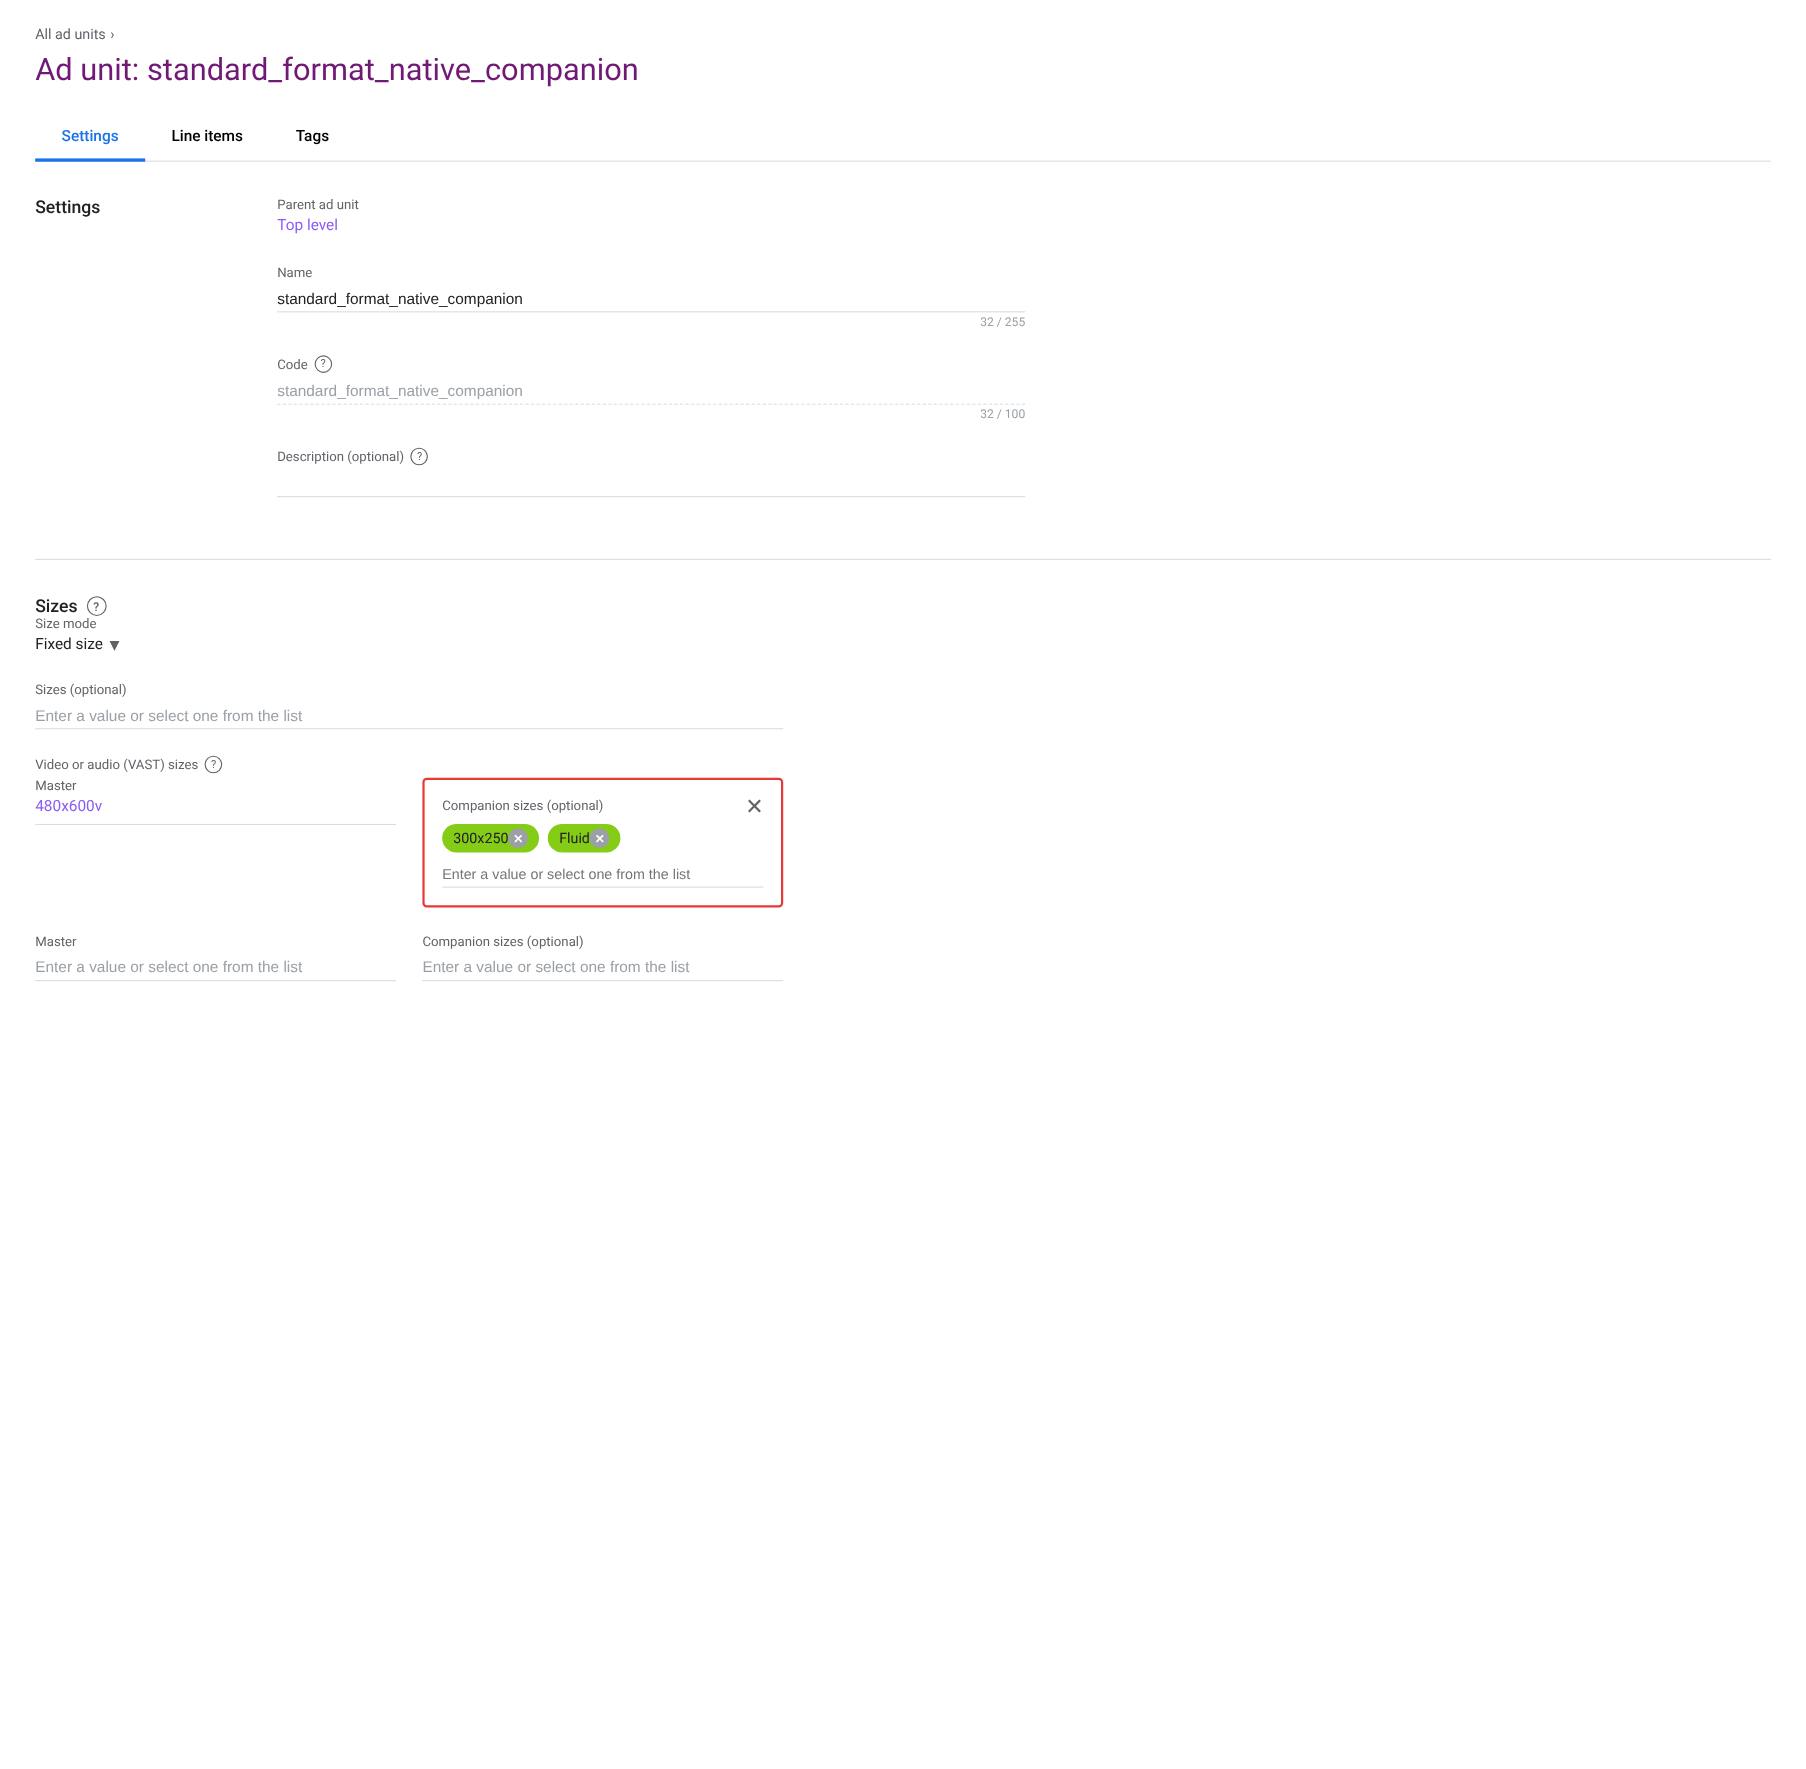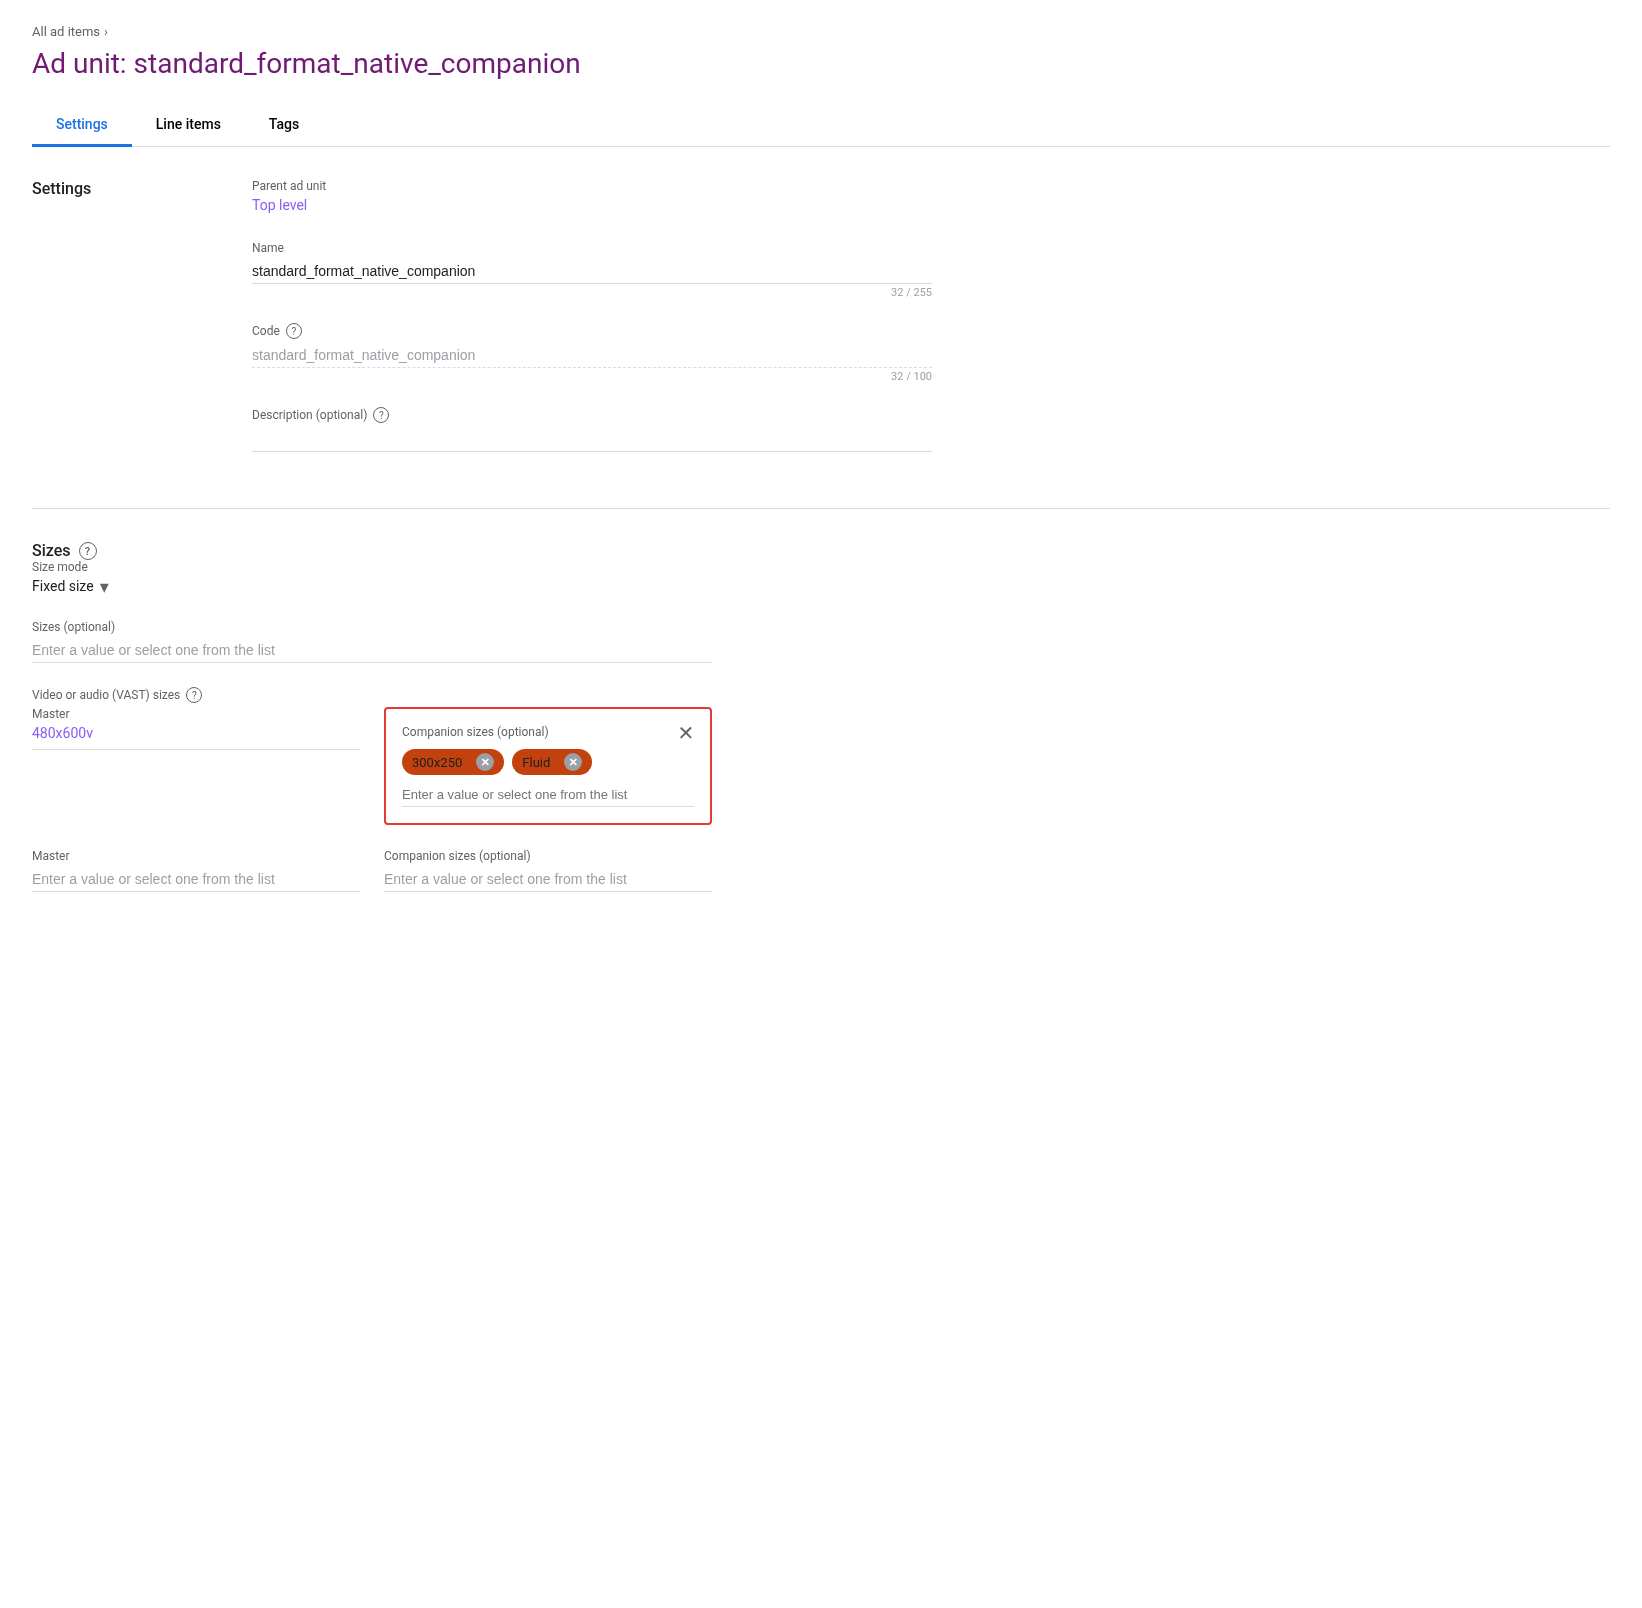--- a/index.html
+++ b/index.html
@@ -166,22 +166,22 @@
     .chips-row {
       display: flex;
       align-items: center;
       gap: 8px;
       flex-wrap: wrap;
       margin-bottom: 8px;
     }
     .chip {
       display: flex;
       align-items: center;
-      gap: 14px;
-      background: #c2410c;
+      gap: 0;
+      background: #84cc16;
       border-radius: 16px;
       padding: 4px 10px;
       font-size: 13px;
       color: #202124;
     }
     .chip-close {
       width: 18px;
       height: 18px;
       background: #9aa0a6;
       border-radius: 50%;
@@ -227,21 +227,21 @@
     .vast-row-bottom {
       display: grid;
       grid-template-columns: 1fr 1fr;
       gap: 24px;
     }
   </style>
 </head>
 <body>
 
 <div class="breadcrumb">
-  <span>All ad items</span>
+  <span>All ad units</span>
   <span>›</span>
 </div>
 
 <h1 class="page-title">Ad unit: standard_format_native_companion</h1>
 
 <div class="tabs">
   <div class="tab active">Settings</div>
   <div class="tab">Line items</div>
   <div class="tab">Tags</div>
 </div>

